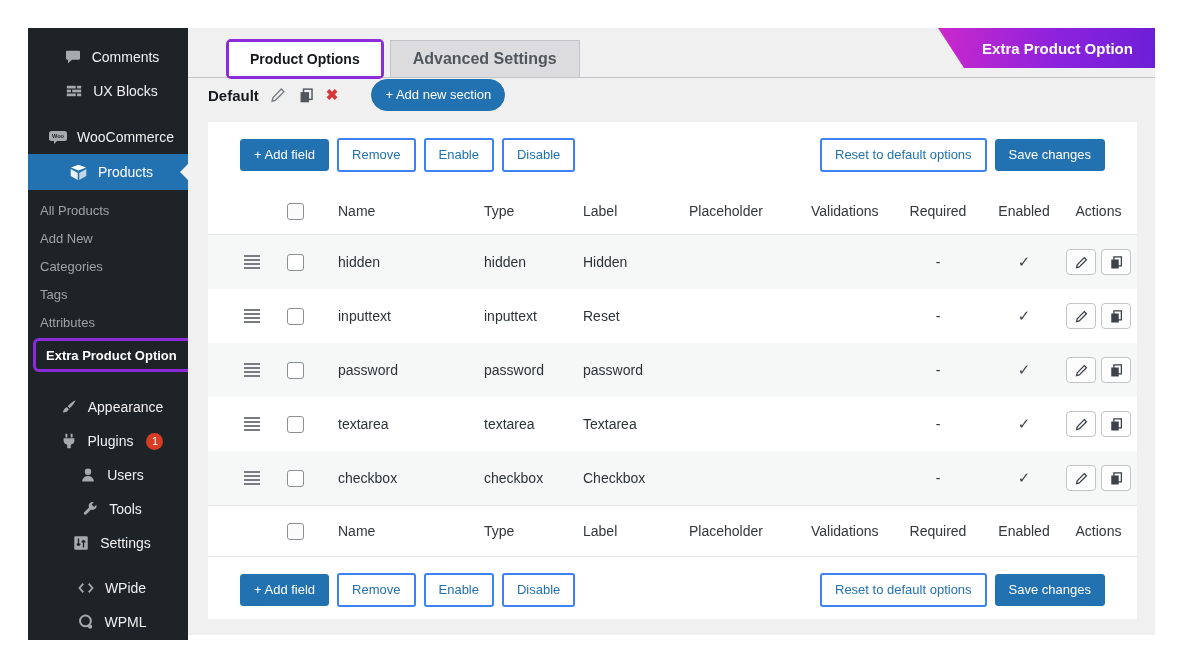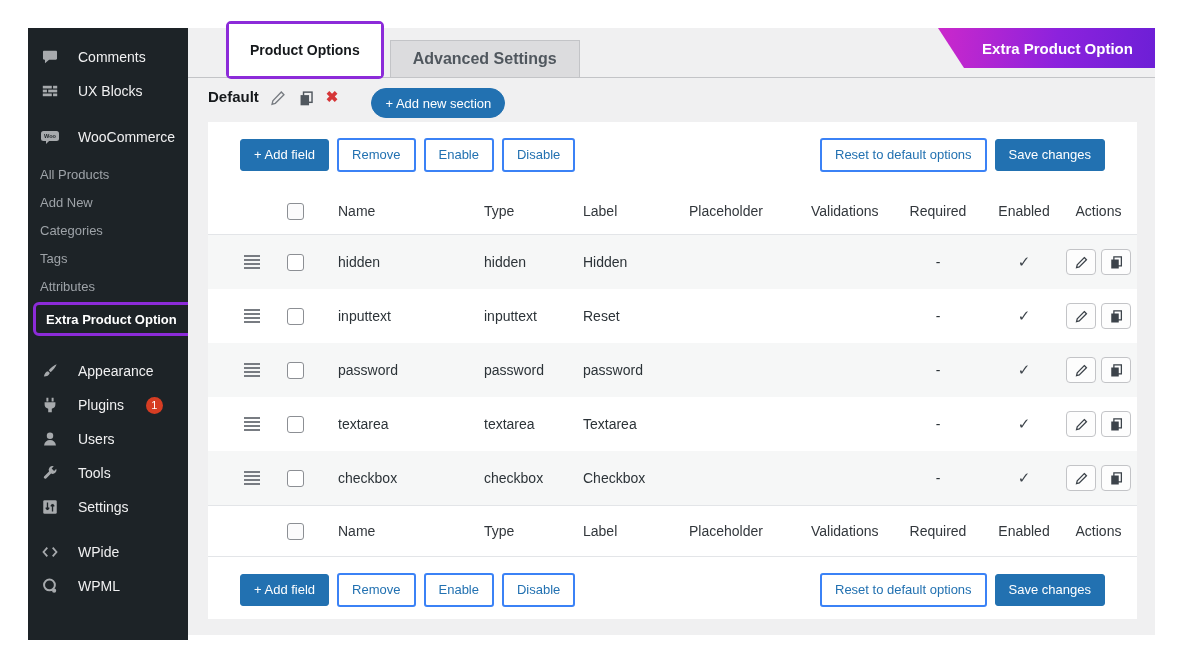--- a/index.html
+++ b/index.html
@@ -1,46 +1,46 @@
 <!DOCTYPE html>
 <html><head>
 <meta charset="utf-8">
 <style>
   * { margin:0; padding:0; box-sizing:border-box; }
   html,body { width:1182px; height:664px; background:#fff; font-family:"Liberation Sans",sans-serif; position:relative; overflow:hidden; }
 
   
   .sidebar { position:absolute; left:28px; top:28px; width:160px; height:612px; background:#1d2327; color:#f0f0f1; padding-top:12px; overflow:hidden; }
-  .mi { height:34px; display:flex; align-items:center; gap:18px; padding:0 6px 0 12px; font-size:14px; color:#f0f0f1; cursor:pointer; position:relative; }
+  .mi { height:34px; display:flex; align-items:center; gap:9px; padding:0 6px 0 12px; font-size:14px; color:#f0f0f1; cursor:pointer; position:relative;justify-content:center; }
   .mi-ic { width:20px; height:20px; display:inline-flex; align-items:center; justify-content:center; flex:0 0 20px; }
   .mi.active { background:#2271b1; color:#fff; height:36px; }
   .mi.active::after { content:""; position:absolute; right:0; top:50%; transform:translateY(-50%);
       border-top:8px solid transparent; border-bottom:8px solid transparent; border-right:8px solid #f0f0f1; }
   .sub { height:28px; display:flex; align-items:center; padding-left:12px; font-size:13px; color:#9ea3a8; cursor:pointer; }
   .submenu { padding-top:6px; }
   .epo-box { margin:2px 0 2px 5px; width:160px; height:34px; border:3px solid #8c2bd9; border-radius:6px;
       display:flex; align-items:center; padding-left:10px; color:#fff; font-weight:700; font-size:13px; cursor:pointer; position:relative; z-index:3; }
   .sep16 { height:16px; } .sep12 { height:12px; } .sep11 { height:11px; }
   .badge { margin-left:4px; min-width:17px; height:17px; border-radius:9px; background:#d63d23; color:#fff;
       font-size:11px; display:inline-flex; align-items:center; justify-content:center; padding:0 4px; }
 
   
   .content { position:absolute; left:188px; top:28px; width:967px; height:607px; background:#f0f0f1; }
 
   .tabbar { position:relative; height:50px; border-bottom:1px solid #c3c4c7; display:flex; align-items:flex-end; padding-left:38px; }
   .tab-annotation { border:3px solid #8c2bd9; border-radius:5px; margin-bottom:-2px; position:relative; z-index:2; background:transparent; }
-  .tab-active { background:#fff; padding:18px 21px; font-size:14px; font-weight:700; color:#16191c; cursor:pointer; white-space:nowrap; }
+  .tab-active { background:#fff; padding:9px 21px; font-size:14px; font-weight:700; color:#16191c; cursor:pointer; white-space:nowrap; }
   .tab-inactive { background:#dcdcde; border:1px solid #c3c4c7; border-bottom:none; padding:9px 22px; margin-left:6px;
       font-size:16px; font-weight:600; color:#50575e; cursor:pointer; white-space:nowrap; }
   .ribbon { position:absolute; top:0; right:0; width:217px; height:40px;
       clip-path:polygon(0 0, 100% 0, 100% 100%, 26px 100%);
       background:linear-gradient(95deg,#cb28cb 0%, #8c22dd 55%, #6d1fd6 100%);
       color:#fff; font-weight:700; font-size:15px; display:flex; align-items:center; justify-content:center; padding-left:22px; }
 
-  .section-row { display:flex; gap:9px; margin:10px 0 0 20px; height:30px; }
+  .section-row { display:flex; align-items:center; gap:9px; margin:2px 0 0 20px; height:30px; }
   .section-name { font-size:15px; font-weight:700; color:#16191c; }
   .mini-ic { display:inline-flex; align-items:center; justify-content:center; width:20px; height:20px; cursor:pointer; }
   .x-ic { color:#d63638; font-weight:700; font-size:15px; cursor:pointer; }
   .btn { font-size:13px; border-radius:3px; padding:6px 13px; cursor:pointer; font-family:inherit; line-height:1.4; white-space:nowrap; }
   .btn-primary { background:#2271b1; color:#fff; border:1px solid #2271b1; }
   .btn-outline { background:#fff; color:#2271b1; border:2px solid #3b82f6; }
   .add-section { margin-left:24px;border-radius:16px; }
 
   .panel { position:absolute; left:20px; top:94px; width:929px; height:497px; background:#fff; }
   .ptoolbar { display:flex; gap:8px; align-items:center; padding:16px 32px; }
@@ -93,20 +93,30 @@
   <div class="mi">
     <span class="mi-ic">
       <svg width="20" height="20" viewBox="0 0 20 20">
           <rect x="1" y="4" width="18" height="10" rx="2.5" fill="#a7aaad"></rect>
           <path d="M6 13.5v3.5l3.6-3.5z" fill="#a7aaad"></path>
           <text x="10" y="11.4" font-size="5.6" font-weight="bold" text-anchor="middle" fill="#1d2327" font-family="Liberation Sans, sans-serif">Woo</text>
         </svg>
     </span>
     <span>WooCommerce</span>
   </div>
+  <div class="mi active">
+    <span class="mi-ic">
+      <svg width="19" height="19" viewBox="0 0 20 20">
+          <path fill="#fff" d="M10 1.8l8 3-8 3-8-3z"></path>
+          <path fill="#fff" opacity="0.9" d="M1.8 6.4v7.2l7.4 4.2V10.6z"></path>
+          <path fill="#fff" opacity="0.72" d="M18.2 6.4v7.2l-7.4 4.2V10.6z"></path>
+        </svg>
+    </span>
+    <span>Products</span>
+  </div>
   <div class="submenu">
     <div class="sub">
         <span>All Products</span>
       </div>
     <div class="sub">
         <span>Add New</span>
       </div>
     <div class="sub">
         <span>Categories</span>
       </div>

